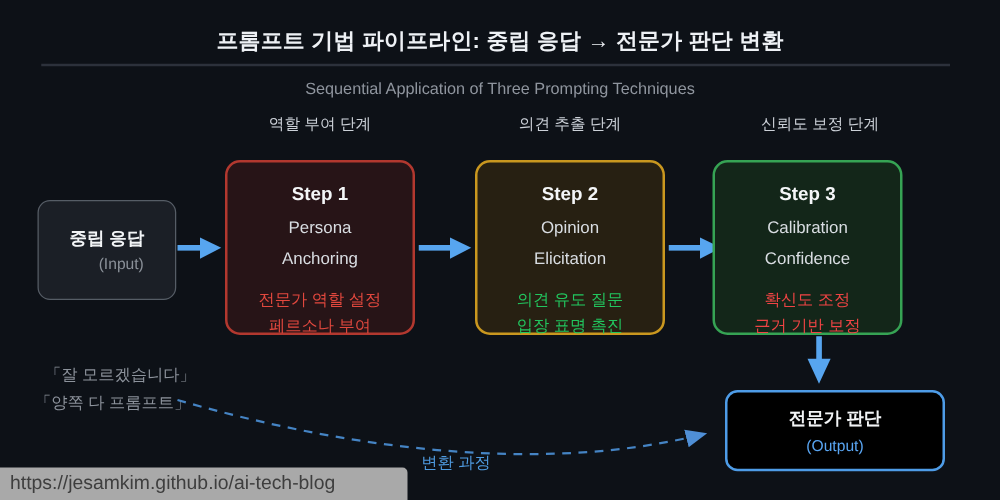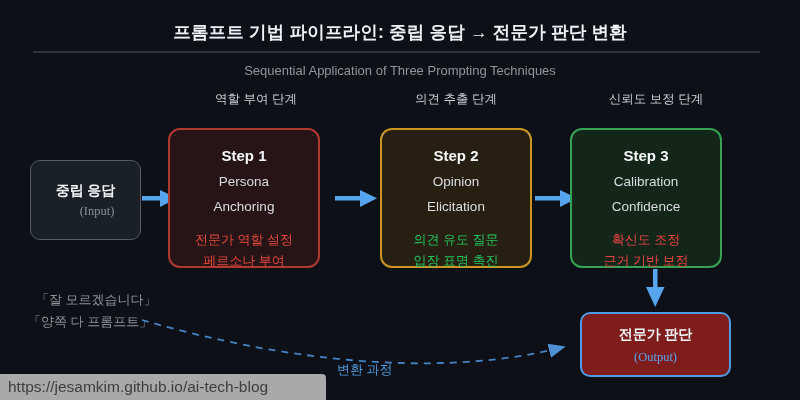--- a/index.html
+++ b/index.html
@@ -17,41 +17,41 @@
     top:63px;left:0;width:800px;text-align:center;
     color:#8f959e;font-size:13px;
   }
   .stage-label{
     top:91px;width:200px;text-align:center;
     color:#ccd1d8;font-size:12.5px;
   }
   .stage-1{left:156px;} .stage-2{left:356px;} .stage-3{left:556px;}
 
   .io-box{
-    box-sizing:border-box;border-radius:10px;text-align:center;font-family:Liberation Serif, serif;
+    box-sizing:border-box;border-radius:10px;text-align:center;
   }
   .input-box{
     left:30px;top:160px;width:111px;height:80px;
     background:#1b1f26;border:1.5px solid #565d66;
   }
   .input-box .box-title{margin-top:21px;color:#f2f4f6;font-size:14px;font-weight:700;}
   .input-box .box-sub{margin-top:4px;color:#8a9098;font-size:12.5px;margin-left:23px;}
 
   .output-box{
-    left:580px;top:312px;width:151px;height:65px;
-    background:#7f1d1d;border:2px solid #4e9ce7;
+    left:580px;top:312px;width:176px;height:65px;
+    background:#000000;border:2px solid #4e9ce7;
   }
   .output-box .box-title{margin-top:12px;color:#f2f4f6;font-size:14px;font-weight:700;}
   .output-box .box-sub{margin-top:6px;color:#59a5f2;font-size:12.5px;}
 
   .step-box{
     box-sizing:border-box;top:128px;width:152px;height:140px;
     border-radius:12px;border:2px solid;text-align:center;
   }
-  .step-box.red{left:168px;background:#271417;border-color:#b2382f;}
+  .step-box.red{left:180px;background:#271417;border-color:#b2382f;}
   .step-box.gold{left:380px;background:#272012;border-color:#c9971f;}
   .step-box.green{left:570px;background:#132619;border-color:#36a354;}
   .step-title{margin-top:17px;color:#f4f6f8;font-size:15px;font-weight:700;}
   .step-name{margin-top:5px;color:#d9dde2;font-size:13.5px;line-height:25px;}
   .step-detail{margin-top:10px;font-size:13px;line-height:21px;}
   .step-box.red  .step-detail{color:#e2483e;}
   .step-box.gold .step-detail{color:#22c55e;}
   .step-box.green .step-detail{color:#ef4444;}
 
   .quotes{left:28px;top:289px;color:#8d939c;font-size:13px;line-height:22px;}

